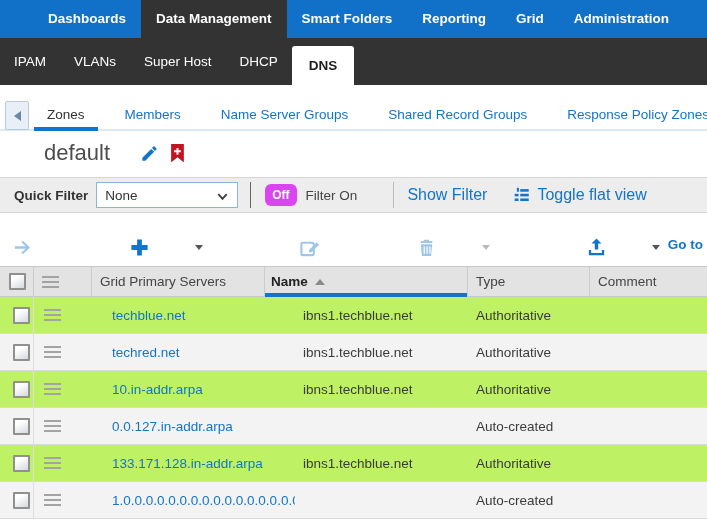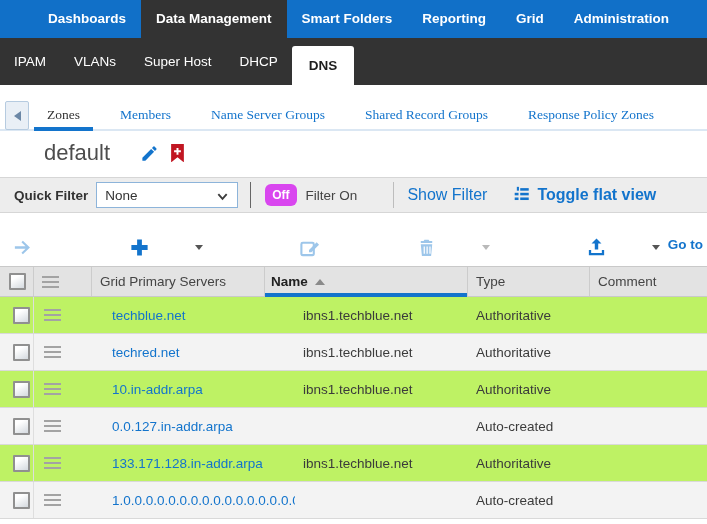--- a/index.html
+++ b/index.html
@@ -10,21 +10,21 @@
   .topnav{position:absolute;top:0;left:0;right:0;height:38px;background:#1170c8;display:flex;align-items:stretch;padding-left:33px;}
   .topnav .nav-item{color:#fff;font-size:13.5px;font-weight:bold;padding:0 15px;line-height:38px;cursor:pointer;white-space:nowrap;}
   .topnav .nav-item.active{background:#333333;}
 
   
   .subnav{position:absolute;top:38px;left:0;right:0;height:47px;background:#333333;display:flex;align-items:center;}
   .subnav .nav-item{color:#fff;font-size:13.5px;padding:0 14px;line-height:47px;cursor:pointer;white-space:nowrap;}
   .subnav .nav-item.active{background:#fff;color:#1d1d1d;font-weight:bold;height:39px;line-height:39px;margin-top:8px;padding:0 17px;border-radius:3px 3px 0 0;}
 
   
-  .view-tabs{position:absolute;top:100px;left:0;right:0;height:29px;border-bottom:2px solid #dbe7f3;display:flex;align-items:stretch;padding-left:34px;font-family:Liberation Serif, serif;}
+  .view-tabs{position:absolute;top:100px;left:0;right:0;height:29px;border-bottom:2px solid #dbe7f3;display:flex;align-items:stretch;padding-left:34px;}
   .back-btn{position:absolute;left:5px;top:1px;width:22px;height:27px;background:#e9eff6;border:1px solid #b6cbe0;border-radius:2px;display:flex;align-items:center;justify-content:center;cursor:pointer;}
   .back-arrow{width:0;height:0;border-top:5px solid transparent;border-bottom:5px solid transparent;border-right:7px solid #6b87a6;}
   .view-tab{position:relative;font-size:13.5px;color:#1374cc;line-height:29px;padding:0 13px;margin-right:14px;cursor:pointer;white-space:nowrap;}
   .view-tab.active{color:#333;}
   .view-tab.active::after{content:"";position:absolute;left:0;right:0;bottom:-2px;height:4px;background:#1374cc;}
 
   
   .title-row{position:absolute;top:138px;left:8px;height:30px;display:flex;align-items:center;margin-left:36px;}
   .page-title{font-size:22px;color:#4d4d4d;}
   .edit-icon{margin-left:30px;width:19px;height:19px;color:#1374cc;cursor:pointer;}
@@ -34,21 +34,21 @@
   .qf-bar{position:absolute;top:177px;left:0;right:0;height:36px;background:#ededed;border-top:1px solid #d6d6d6;border-bottom:1px solid #d6d6d6;display:flex;align-items:center;padding-left:14px;box-sizing:border-box;}
   .qf-label{font-size:13.5px;font-weight:bold;color:#333;}
   .qf-select{margin-left:8px;width:142px;height:26px;background:#fff;border:1px solid #8db4da;display:flex;align-items:center;justify-content:space-between;padding:0 8px;box-sizing:border-box;cursor:pointer;}
   .qf-select .val{font-size:13.5px;color:#333;}
   .qf-select .chev{width:13px;height:13px;color:#3c3c3c;}
   .qf-sep1{width:1px;height:26px;background:#666;margin:0 14px 0 12px;}
   .off-btn{background:#d946ef;color:#fff;font-size:12px;font-weight:bold;padding:4px 7px;border-radius:6px;cursor:pointer;}
   .qf-filter-on{margin-left:9px;font-size:13.5px;color:#444;}
   .qf-sep2{width:1px;height:26px;background:#bdbdbd;margin-left:36px;margin-right:13px;}
   .qf-link{font-size:16px;color:#1374cc;cursor:pointer;}
-  .flatview{margin-left:26px;display:flex;cursor:pointer;font-weight:bold;}
+  .flatview{margin-left:26px;display:flex;align-items:center;cursor:pointer;}
   .flatview svg{width:17px;height:17px;color:#1374cc;margin-right:7px;}
 
   
   .toolbar{position:absolute;top:230px;left:0;right:0;height:34px;display:flex;align-items:center;padding-left:12px;gap:40px;}
   .tb-icon{width:21px;height:21px;display:flex;align-items:center;justify-content:center;cursor:pointer;}
   .tb-icon svg{width:21px;height:21px;}
   .blue{color:#1374cc;} .disabled{color:#9dc6ea;cursor:default;}
   .tb-caret{margin-left:5px;width:0;height:0;border-left:4px solid transparent;border-right:4px solid transparent;border-top:5px solid #555;cursor:pointer;}
   .tb-caret.dim{border-top-color:#b9b9b9;}
   .tb-sep{width:1px;height:18px;background:#c9c9c9;margin:0 8px;}

